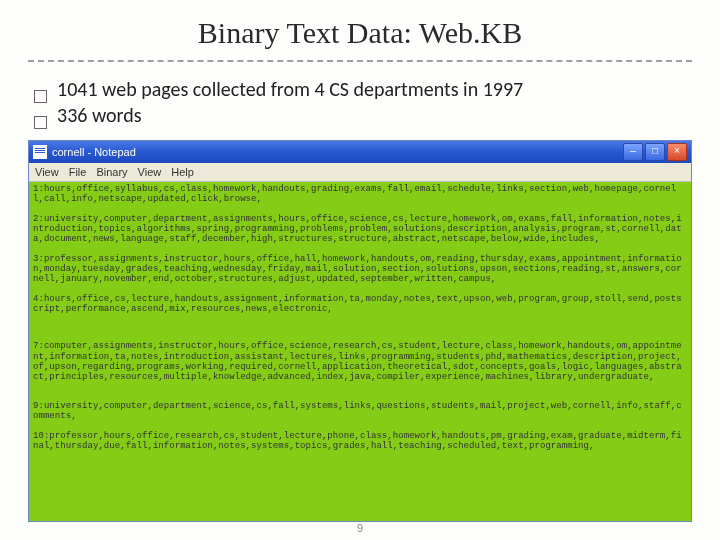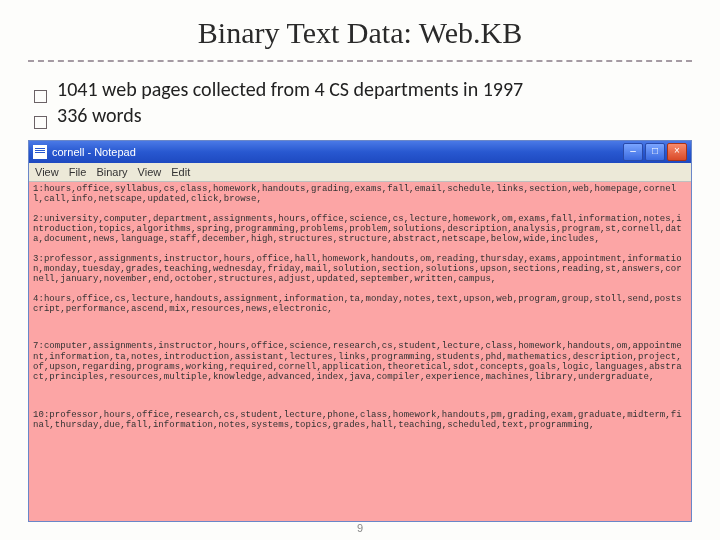--- a/index.html
+++ b/index.html
@@ -114,21 +114,21 @@
     align-items: center;
     gap: 10px;
     padding: 0 6px;
     font-family: Tahoma, Arial, sans-serif;
     font-size: 11px;
     color: #333;
   }
   .menubar span { cursor: default; }
   .editor {
     flex: 1;
-    background: #fca5a5;
+    background: #84cc16;
     overflow: hidden;
     padding: 2px 4px 0 4px;
     font-family: "Courier New", monospace;
     font-size: 9px;
     line-height: 1.15;
     color: #333;
     letter-spacing: 0.05px;
   }
   .editor .line { white-space: pre-wrap; word-break: break-all; }
   .editor .blank { height: 9px; }
@@ -168,35 +168,36 @@
         <div class="win-btn win-min">–</div>
         <div class="win-btn win-max">□</div>
         <div class="win-btn win-close">×</div>
       </div>
     </div>
     <div class="menubar">
       <span>View</span>
       <span>File</span>
       <span>Binary</span>
       <span>View</span>
-      <span>Edit</span>
+      <span>Help</span>
     </div>
     <div class="editor">
       <div class="line">1:hours,office,syllabus,cs,class,homework,handouts,grading,exams,fall,email,schedule,links,section,web,homepage,cornell,call,info,netscape,updated,click,browse,</div>
       <div class="blank"></div>
       <div class="line">2:university,computer,department,assignments,hours,office,science,cs,lecture,homework,om,exams,fall,information,notes,introduction,topics,algorithms,spring,programming,problems,problem,solutions,description,analysis,program,st,cornell,data,document,news,language,staff,december,high,structures,structure,abstract,netscape,below,wide,includes,</div>
       <div class="blank"></div>
       <div class="line">3:professor,assignments,instructor,hours,office,hall,homework,handouts,om,reading,thursday,exams,appointment,information,monday,tuesday,grades,teaching,wednesday,friday,mail,solution,section,solutions,upson,sections,reading,st,answers,cornell,january,november,end,october,structures,adjust,updated,september,written,campus,</div>
       <div class="blank"></div>
       <div class="line">4:hours,office,cs,lecture,handouts,assignment,information,ta,monday,notes,text,upson,web,program,group,stoll,send,postscript,performance,ascend,mix,resources,news,electronic,</div>
       <div class="blank"></div>
       <div class="blank"></div>
       <div class="blank"></div>
       <div class="line">7:computer,assignments,instructor,hours,office,science,research,cs,student,lecture,class,homework,handouts,om,appointment,information,ta,notes,introduction,assistant,lectures,links,programming,students,phd,mathematics,description,project,of,upson,regarding,programs,working,required,cornell,application,theoretical,sdot,concepts,goals,logic,languages,abstract,principles,resources,multiple,knowledge,advanced,index,java,compiler,experience,machines,library,undergraduate,</div>
       <div class="blank"></div>
       <div class="blank"></div>
+      <div class="line">9:university,computer,department,science,cs,fall,systems,links,questions,students,mail,project,web,cornell,info,staff,comments,</div>
       <div class="blank"></div>
       <div class="line">10:professor,hours,office,research,cs,student,lecture,phone,class,homework,handouts,pm,grading,exam,graduate,midterm,final,thursday,due,fall,information,notes,systems,topics,grades,hall,teaching,scheduled,text,programming,</div>
     </div>
   </div>
 
   <div class="page-num">9</div>
 </div>
 
 </body></html>

